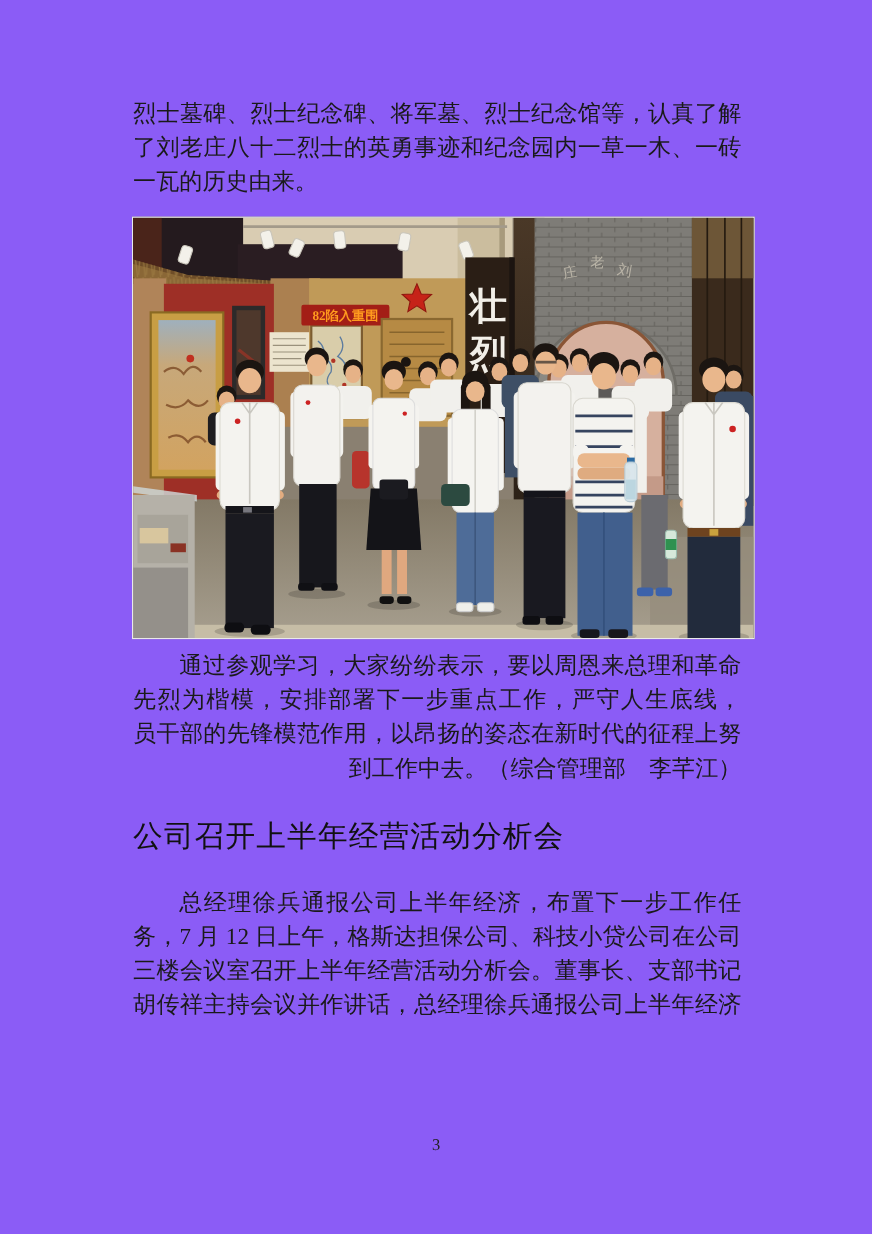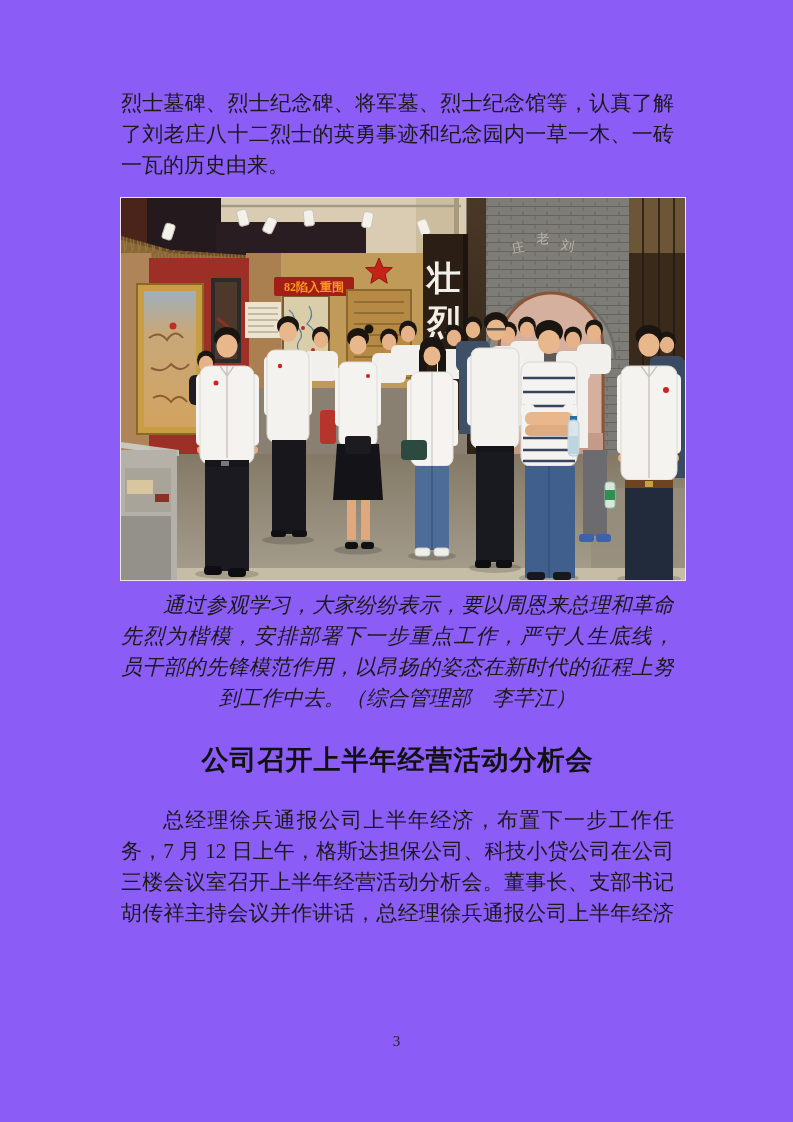--- a/index.html
+++ b/index.html
@@ -8,30 +8,30 @@
     font-family:"Liberation Serif","DejaVu Serif",serif;color:#1a1a1a;overflow:hidden;
   }
   .content{position:absolute;left:121px;top:88px;width:553px;}
   .para{margin:0;}
   .line{
     font-size:21px;line-height:31px;height:31px;overflow:hidden;
     text-align:justify;text-align-last:justify;white-space:normal;
   }
   .line.last{text-align-last:left;}
   .line.ind{text-indent:42px;}
-  .line.flexline{display:flex;justify-content:center;text-align-last:left;}
+  .line.flexline{display:flex;justify-content:flex-end;text-align-last:left;}
   .photo-figure{
     width:564px;height:382px;margin:16px 0 0 -1px;border:1px solid #e9e9e9;box-sizing:content-box;
     background:#8a8071;
   }
   .photo-figure svg{display:block;}
-  .p2{margin-top:9px;font-style:italic;}
+  .p2{margin-top:9px;}
   .heading{
-    margin-top:28px;height:36px;line-height:36px;text-align:center;
-    font-size:27px;font-weight:bold;letter-spacing:1px;color:#111;
+    margin-top:28px;height:36px;line-height:36px;text-align:left;
+    font-size:27px;font-weight:normal;letter-spacing:1px;color:#111;
   }
   .p3{margin-top:27px;}
   .footer{
     position:absolute;left:0;top:1033px;width:793px;text-align:center;
     font-size:15px;color:#222;
   }
   .zl{font-weight:bold;}
 </style>
 </head>
 <body>

